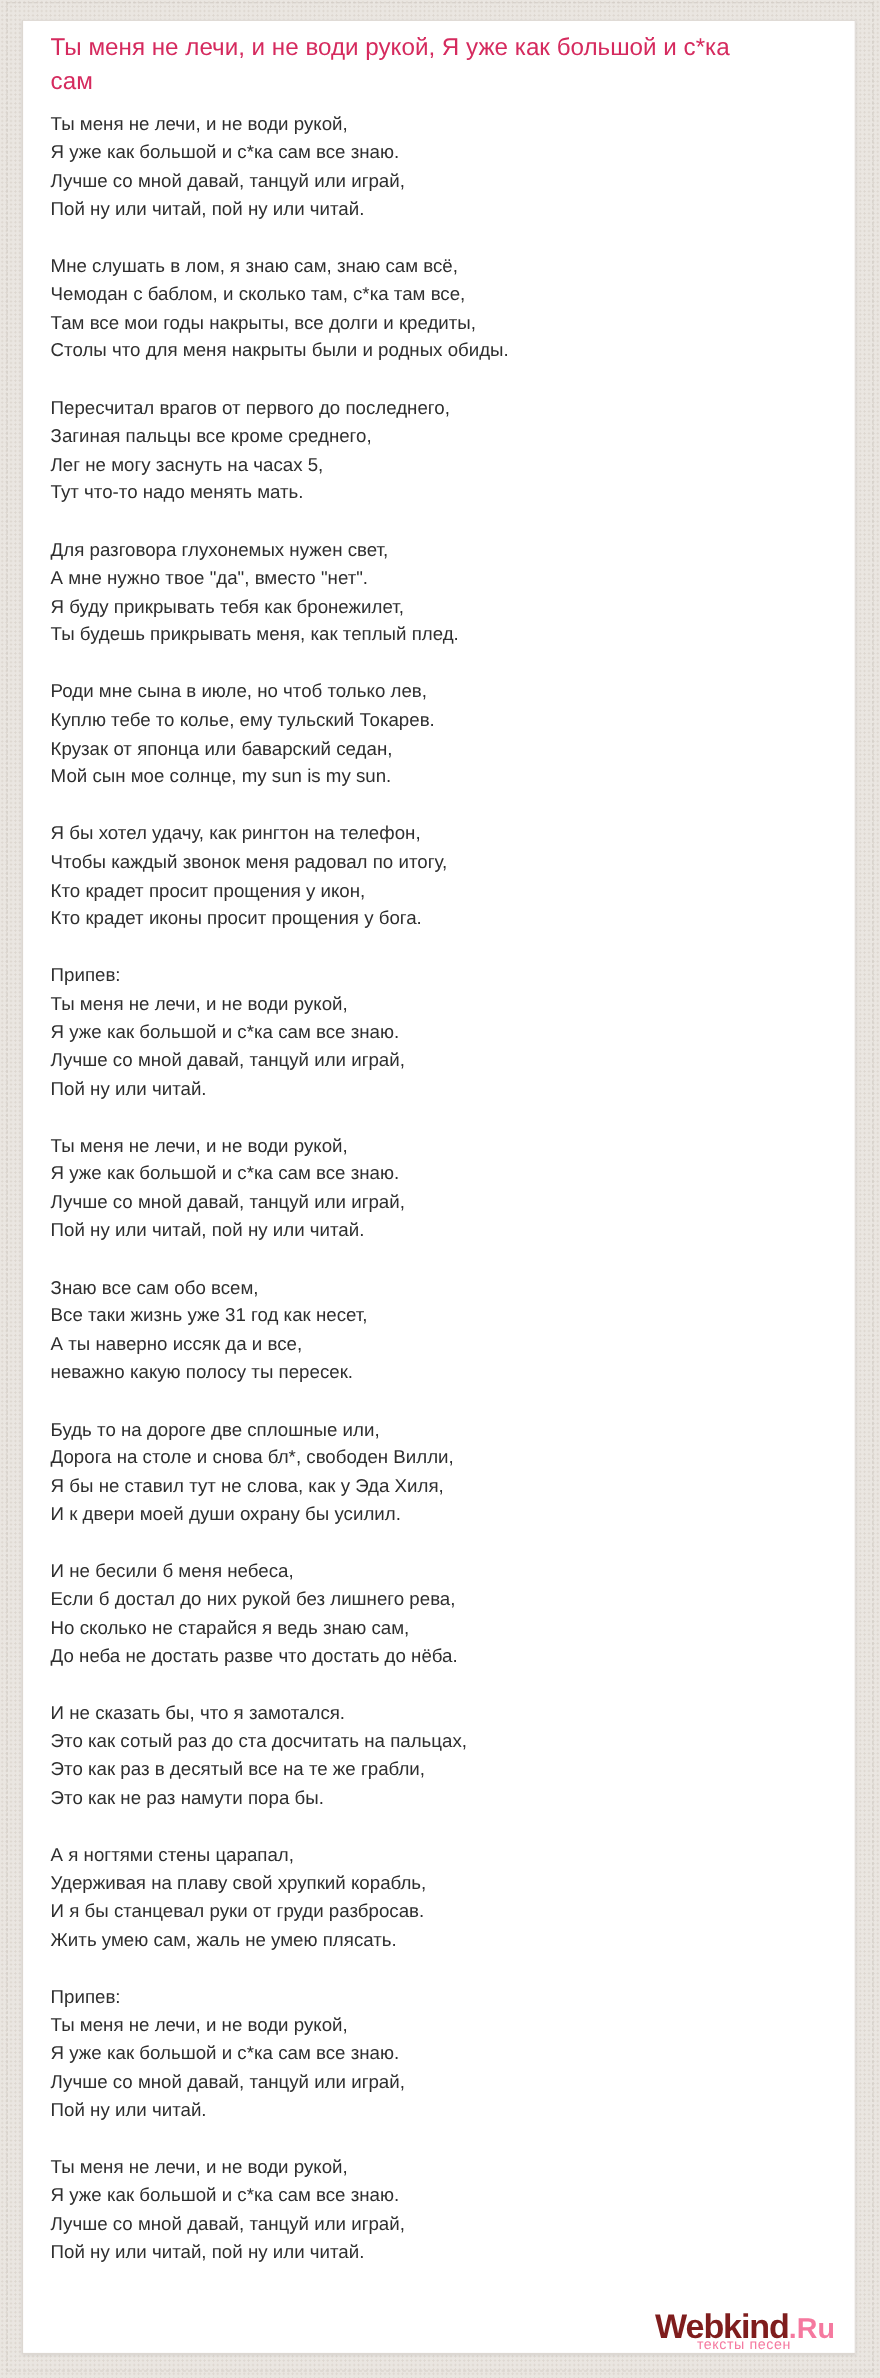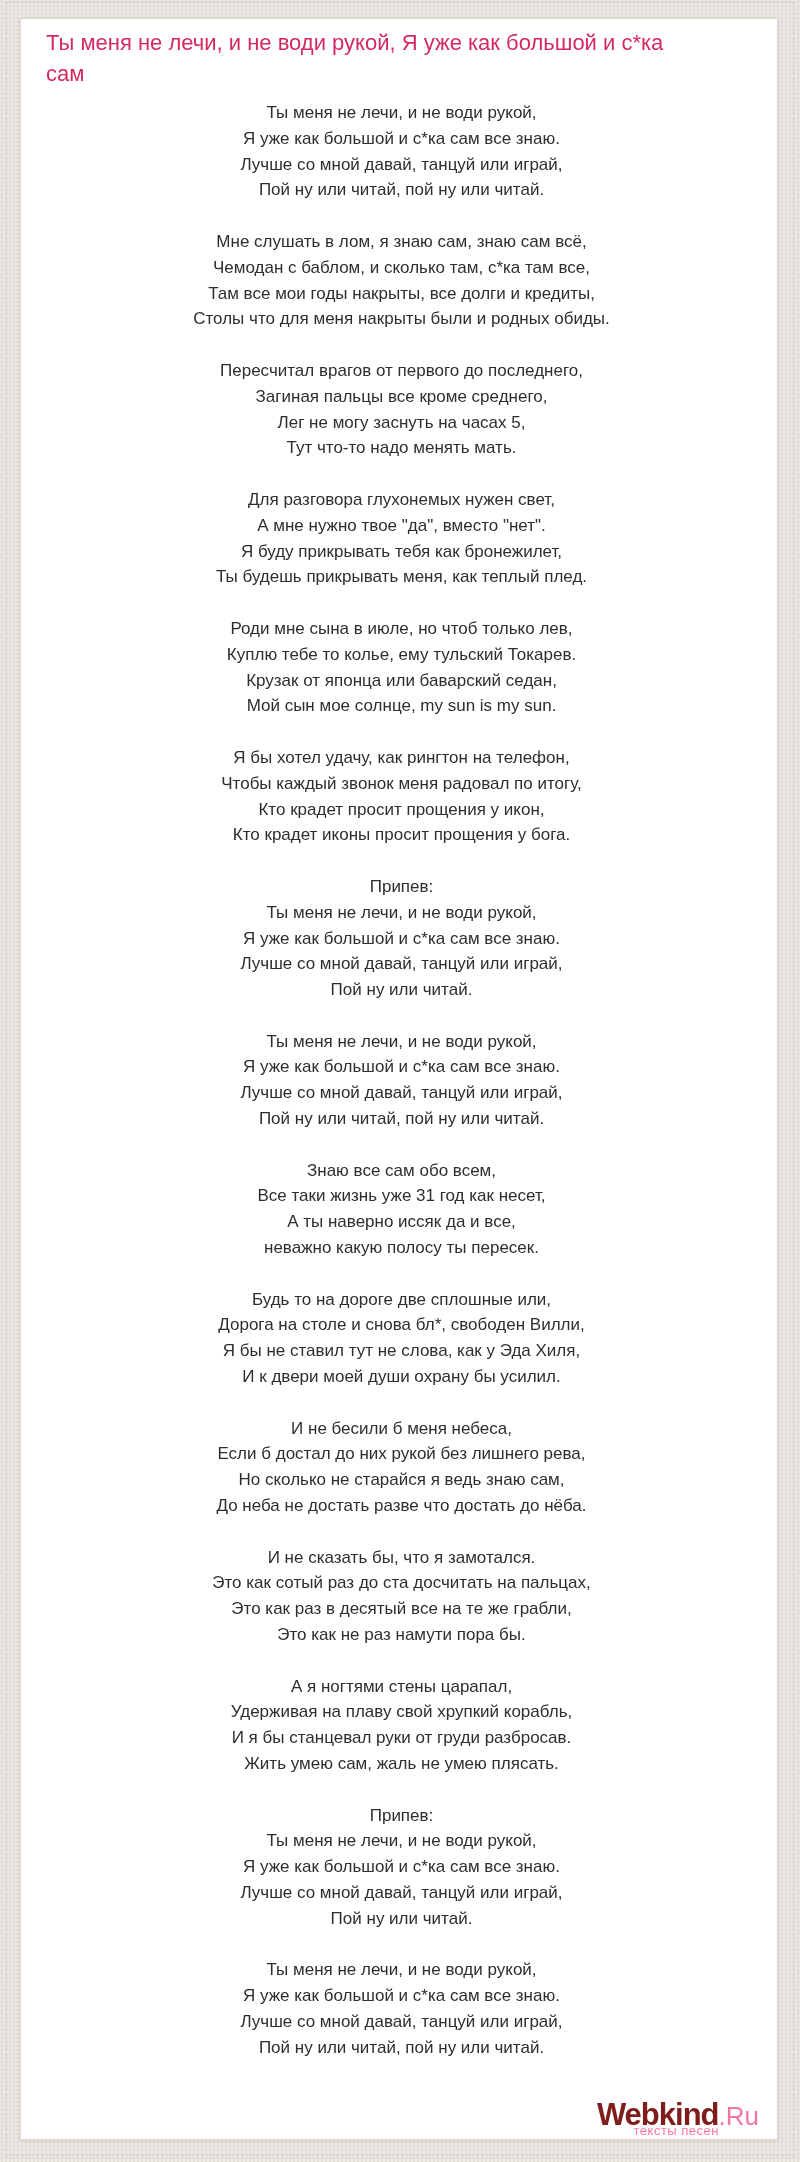--- a/index.html
+++ b/index.html
@@ -54,39 +54,38 @@
     color: #3fa8a6;
     text-decoration: none;
     cursor: pointer;
   }
   .lyrics {
     margin-top: 11px;
     font-size: 17px;
     line-height: 25.8px;
     color: #2e2e2e;
     white-space: pre-line;
-    text-align: center;
   }
   .logo {
     position: absolute;
     right: 18px;
     bottom: 2px;
     text-align: right;
     cursor: pointer;
     line-height: 1;
   }
   .logo-main {
     font-size: 31px;
     font-weight: bold;
     color: #7f1d1d;
     letter-spacing: -1px;
   }
   .logo-domain {
     font-size: 26px;
-    font-weight: normal;
+    font-weight: bold;
     color: #f5799f;
   }
   .logo-tagline {
     font-size: 13px;
     font-weight: normal;
     color: #f5799f;
     margin-top: -6px;
     padding-right: 40px;
     letter-spacing: 0.5px;
   }

